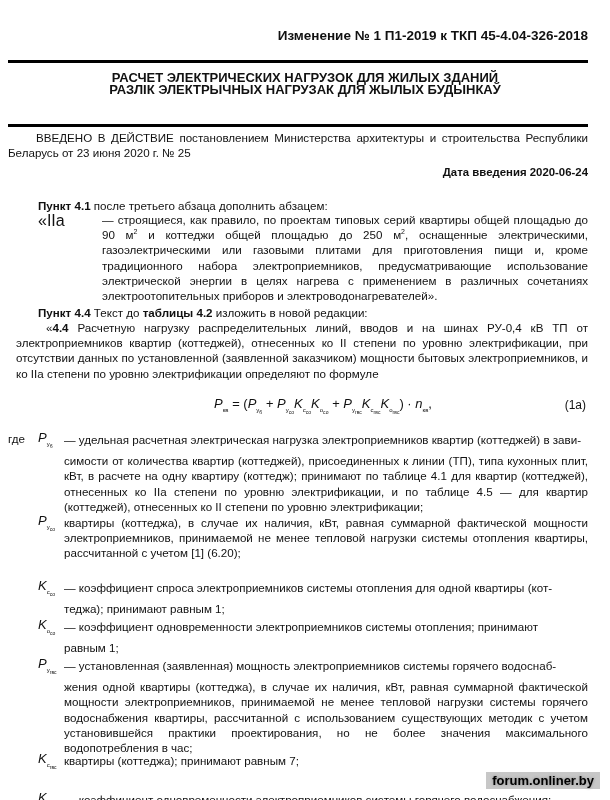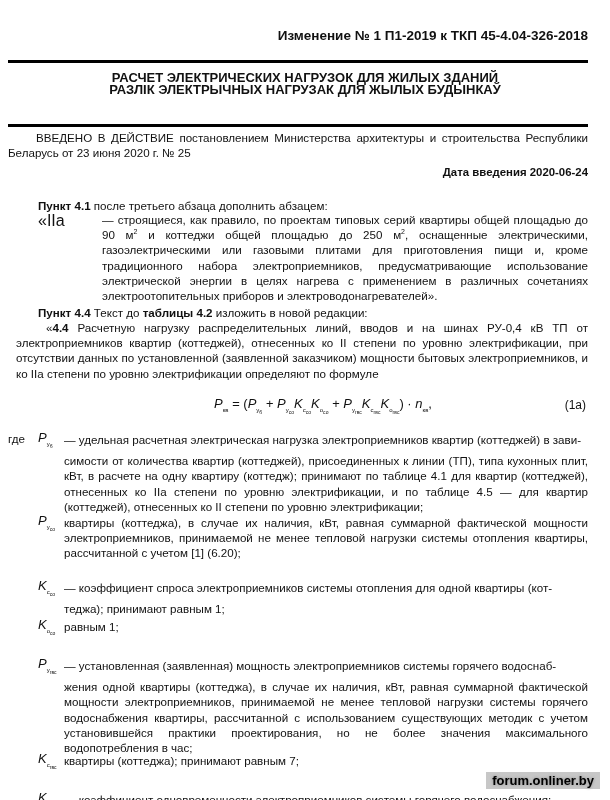--- a/index.html
+++ b/index.html
@@ -80,21 +80,21 @@
 <div class="gde">где</div>
 
 <div id="defs">
     <div class="sym" style="top: 430px;"><span>P</span><sub><span>у</span><sub>б</sub></sub></div>
     <div class="p def" style="top: 432px;"><span class="first">— удельная расчетная электрическая нагрузка электроприемников квартир (коттеджей) в зави-</span><span>симости от количества квартир (коттеджей), присоединенных к линии (ТП), типа кухонных плит, кВт, в расчете на одну квартиру (коттедж); принимают по таблице 4.1 для квартир (коттеджей), отнесенных ко IIa степени по уровню электрификации, и по таблице 4.5 — для квартир (коттеджей), отнесенных ко II степени по уровню электрификации;</span></div>
     <div class="sym" style="top: 513px;"><span>P</span><sub><span>у</span><sub>со</sub></sub></div>
     <div class="p def" style="top: 515px;"><span>квартиры (коттеджа), в случае их наличия, кВт, равная суммарной фактической мощности электроприемников, принимаемой не менее тепловой нагрузки системы отопления квартиры, рассчитанной с учетом [1] (6.20);</span></div>
     <div class="sym" style="top: 578px;"><span>K</span><sub><span>с</span><sub>со</sub></sub></div>
     <div class="p def" style="top: 580px;"><span class="first">— коэффициент спроса электроприемников системы отопления для одной квартиры (кот-</span><span>теджа); принимают равным 1;</span></div>
     <div class="sym" style="top: 617px;"><span>K</span><sub><span>о</span><sub>со</sub></sub></div>
-    <div class="p def" style="top: 619px;"><span>равным 1;</span></div>
+    <div class="p def" style="top: 619px;"><span class="first">— коэффициент одновременности электроприемников системы отопления; принимают</span><span>равным 1;</span></div>
     <div class="sym" style="top: 656px;"><span>P</span><sub><span>у</span><sub>гвс</sub></sub></div>
     <div class="p def" style="top: 658px;"><span class="first">— установленная (заявленная) мощность электроприемников системы горячего водоснаб-</span><span>жения одной квартиры (коттеджа), в случае их наличия, кВт, равная суммарной фактической мощности электроприемников, принимаемой не менее тепловой нагрузки системы горячего водоснабжения квартиры, рассчитанной с использованием существующих методик с учетом установившейся практики проектирования, но не более значения максимального водопотребления в час;</span></div>
     <div class="sym" style="top: 751px;"><span>K</span><sub><span>с</span><sub>гвс</sub></sub></div>
     <div class="p def" style="top: 753px;"><span>квартиры (коттеджа); принимают равным 7;</span></div>
     <div class="sym" style="top: 790px;"><span>K</span></div>
     <div class="p def" style="top: 792px;"><span class="first">— коэффициент одновременности электроприемников системы горячего водоснабжения;</span><span></span></div>
   </div>
 
 <div class="watermark">forum.onliner.by</div>
 

